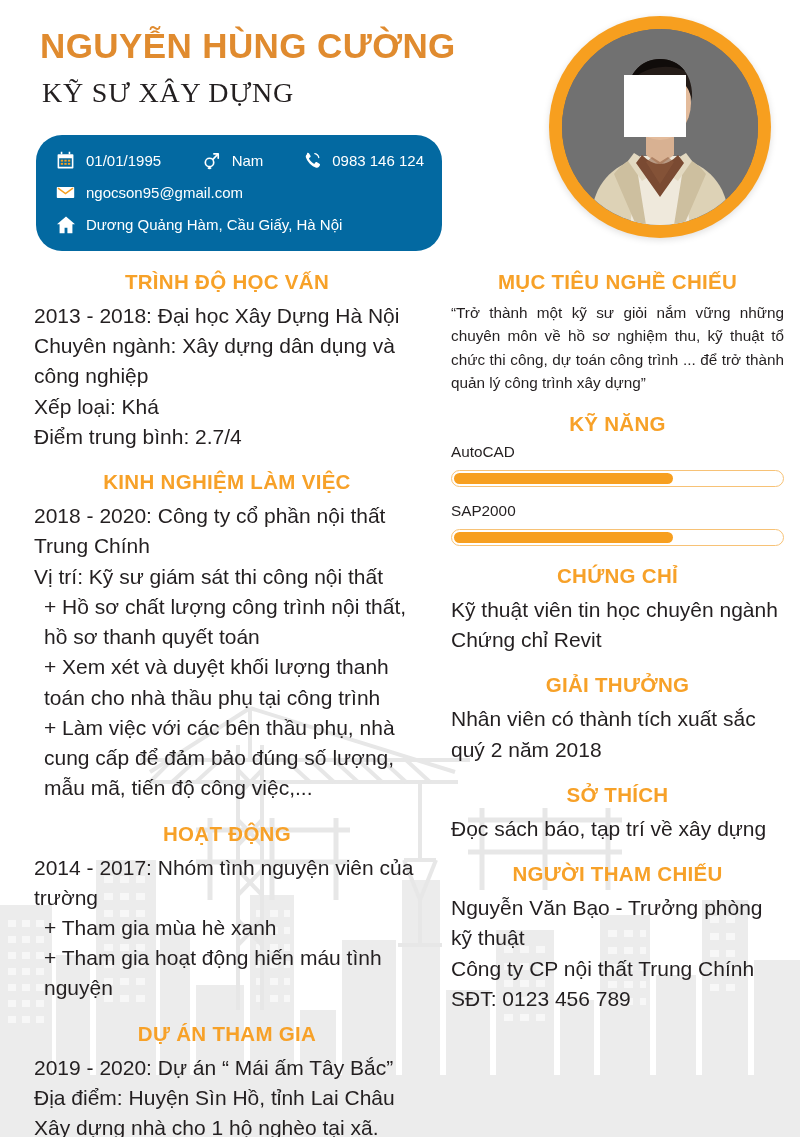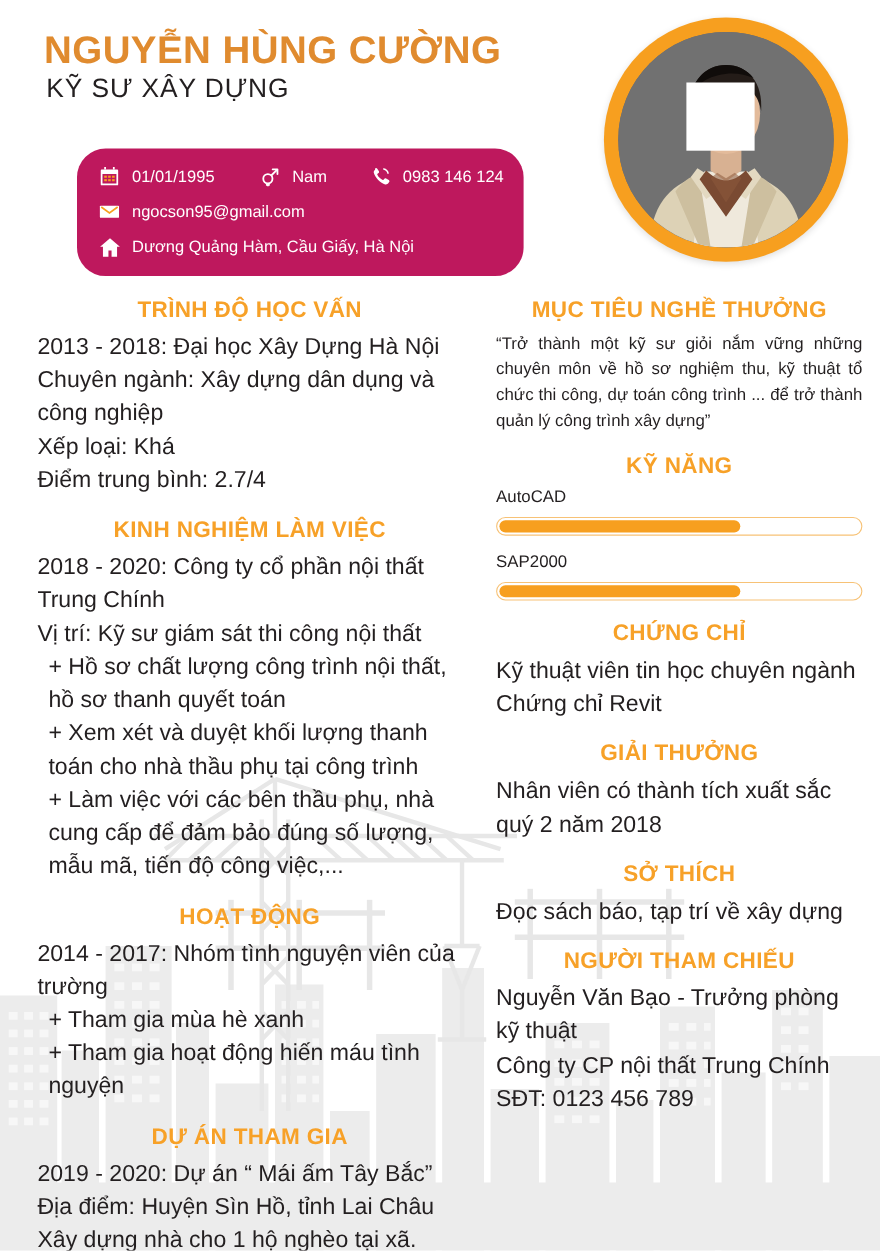--- a/index.html
+++ b/index.html
@@ -43,37 +43,37 @@
     margin-left: 40px;
     font-size: 35px;
     font-weight: bold;
     letter-spacing: 0.4px;
     color: #e08b2f;
     line-height: 1.12;
   }
 
   .job-title {
     margin-left: 42px;
-    margin-top: 2px;
-    font-size: 24px;
+    margin-top: 12px;
+    font-size: 28px;
     font-weight: normal;
     letter-spacing: 0.8px;
     color: #231f20;
+    font-family: Liberation Serif, serif;
   }
 
   .contact-card {
     position: absolute;
     left: 36px;
     top: 135px;
     width: 406px;
-    background: #be185d;
+    background: #0369a1;
     border-radius: 26px;
     padding: 14px 18px 15px 18px;
     color: #ffffff;
-    margin-left: 34px;
   }
 
   .contact-row {
     display: flex;
     align-items: center;
     margin-bottom: 9px;
   }
   .contact-row:last-child { margin-bottom: 0; align-items: center; }
 
   .contact-item {
@@ -522,21 +522,21 @@
       <div class="section">
         <div class="section-title">THÔNG TIN THÊM</div>
         <div class="body-line">Những thông tin khác (nếu cần)</div>
       </div>
 
     </div>
 
     <div class="col-right">
 
       <div class="section">
-        <div class="section-title">MỤC TIÊU NGHỀ THƯỞNG</div>
+        <div class="section-title">MỤC TIÊU NGHỀ CHIẾU</div>
         <div class="objective">“Trở thành một kỹ sư giỏi nắm vững những chuyên môn về hồ sơ nghiệm thu, kỹ thuật tổ chức thi công, dự toán công trình ... để trở thành quản lý công trình xây dựng”</div>
       </div>
 
       <div class="section">
         <div class="section-title">KỸ NĂNG</div>
 
         <div class="skill">
           <div class="skill-name">AutoCAD</div>
           <div class="skill-track">
             <div class="skill-fill" id="skill-fill-0" style="width: 67%;"></div>

